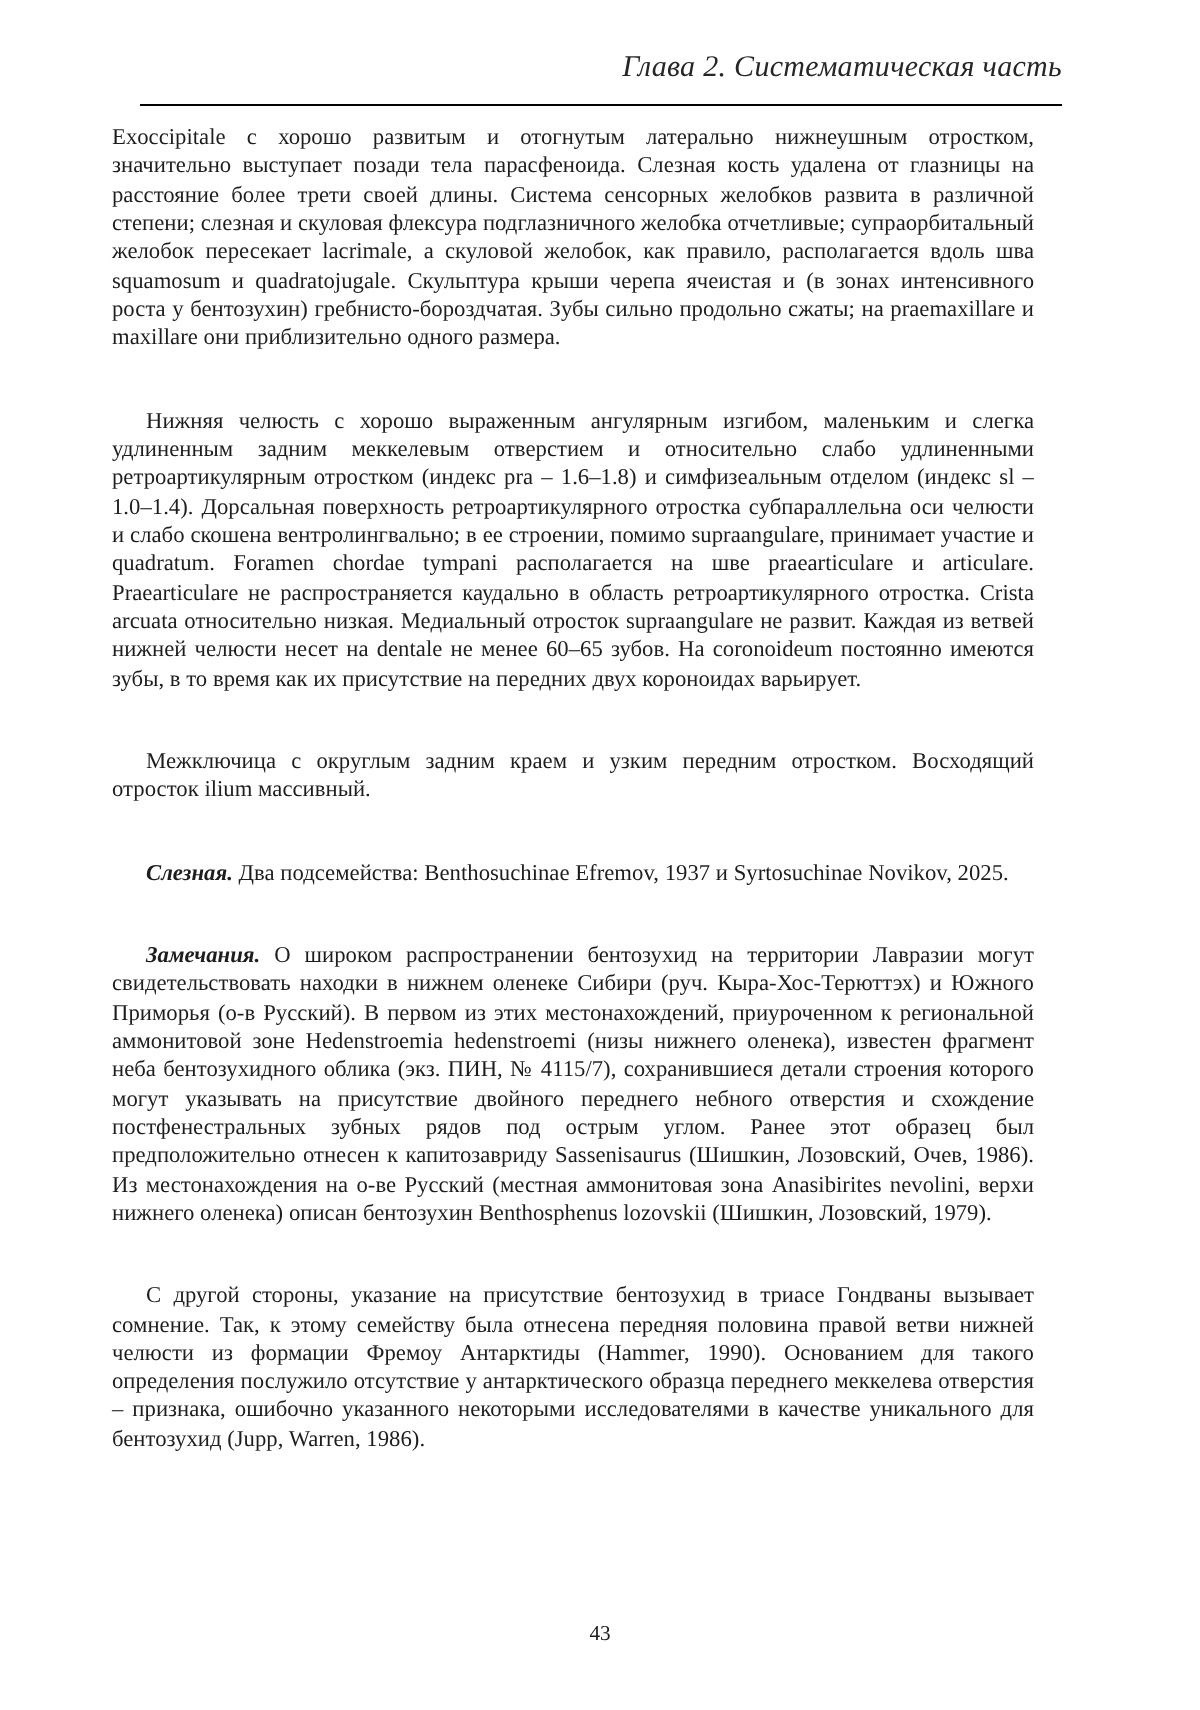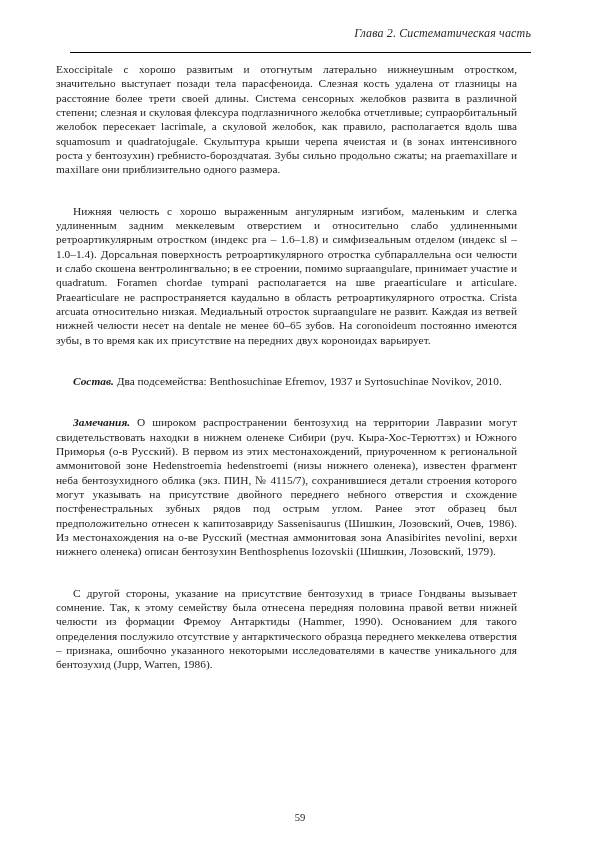--- a/index.html
+++ b/index.html
@@ -28,21 +28,21 @@
 
   
   .running-head {
     position: absolute;
     left: 70px;
     right: 69px;
     top: 26px;
     height: 14px;
     text-align: right;
     font-style: italic;
-    font-size: 12px;
+    font-size: 15px;
     letter-spacing: 0.15px;
     color: #262626;
     white-space: nowrap;
   }
 
   .head-rule {
     position: absolute;
     left: 70px;
     top: 52px;
     width: 461px;
@@ -103,26 +103,29 @@
   <div class="textblock">
 
     <p class="para">
       <span>Exoccipitale с хорошо развитым и отогнутым латерально нижнеушным отростком, значительно выступает позади тела парасфеноида. Слезная кость удалена от глазницы на расстояние более трети своей длины. Система сенсорных желобков развита в различной степени; слезная и скуловая флексура подглазничного желобка отчетливые; супраорбитальный желобок пересекает lacrimale, а скуловой желобок, как правило, располагается вдоль шва squamosum и quadratojugale. Скульптура крыши черепа ячеистая и (в зонах интенсивного роста у бентозухин) гребнисто-бороздчатая. Зубы сильно продольно сжаты; на praemaxillare и maxillare они приблизительно одного размера.</span>
     </p>
 
     <p class="para indent">
       <span>Нижняя челюсть с хорошо выраженным ангулярным изгибом, маленьким и слегка удлиненным задним меккелевым отверстием и относительно слабо удлиненными ретроартикулярным отростком (индекс pra – 1.6–1.8) и симфизеальным отделом (индекс sl – 1.0–1.4). Дорсальная поверхность ретроартикулярного отростка субпараллельна оси челюсти и слабо скошена вентролингвально; в ее строении, помимо supraangulare, принимает участие и quadratum. Foramen chordae tympani располагается на шве praearticulare и articulare. Praearticulare не распространяется каудально в область ретроартикулярного отростка. Crista arcuata относительно низкая. Медиальный отросток supraangulare не развит. Каждая из ветвей нижней челюсти несет на dentale не менее 60–65 зубов. На coronoideum постоянно имеются зубы, в то время как их присутствие на передних двух короноидах варьирует.</span>
     </p>
 
+    <p class="para indent">
+      <span>Межключица с округлым задним краем и узким передним отростком. Восходящий отросток ilium массивный.</span>
+    </p>
 
-    <p class="para indent"><span class="run-in">Состав.</span><span> Два подсемейства: Benthosuchinae Efremov, 1937 и Syrtosuchinae Novikov, 2010.</span></p>
+    <p class="para indent"><span class="run-in">Слезная.</span><span> Два подсемейства: Benthosuchinae Efremov, 1937 и Syrtosuchinae Novikov, 2025.</span></p>
 
     <p class="para indent"><span class="run-in">Замечания.</span><span> О широком распространении бентозухид на территории Лавразии могут свидетельствовать находки в нижнем оленеке Сибири (руч. Кыра-Хос-Терюттэх) и Южного Приморья (о-в Русский). В первом из этих местонахождений, приуроченном к региональной аммонитовой зоне Hedenstroemia hedenstroemi (низы нижнего оленека), известен фрагмент неба бентозухидного облика (экз. ПИН, № 4115/7), сохранившиеся детали строения которого могут указывать на присутствие двойного переднего небного отверстия и схождение постфенестральных зубных рядов под острым углом. Ранее этот образец был предположительно отнесен к капитозавриду Sassenisaurus (Шишкин, Лозовский, Очев, 1986). Из местонахождения на о-ве Русский (местная аммонитовая зона Anasibirites nevolini, верхи нижнего оленека) описан бентозухин Benthosphenus lozovskii (Шишкин, Лозовский, 1979).</span></p>
 
     <p class="para indent">
       <span>С другой стороны, указание на присутствие бентозухид в триасе Гондваны вызывает сомнение. Так, к этому семейству была отнесена передняя половина правой ветви нижней челюсти из формации Фремоу Антарктиды (Hammer, 1990). Основанием для такого определения послужило отсутствие у антарктического образца переднего меккелева отверстия – признака, ошибочно указанного некоторыми исследователями в качестве уникального для бентозухид (Jupp, Warren, 1986).</span>
     </p>
 
   </div>
 
-  <div class="folio">59</div>
+  <div class="folio">43</div>
 
 </div>
 
 </body></html>

